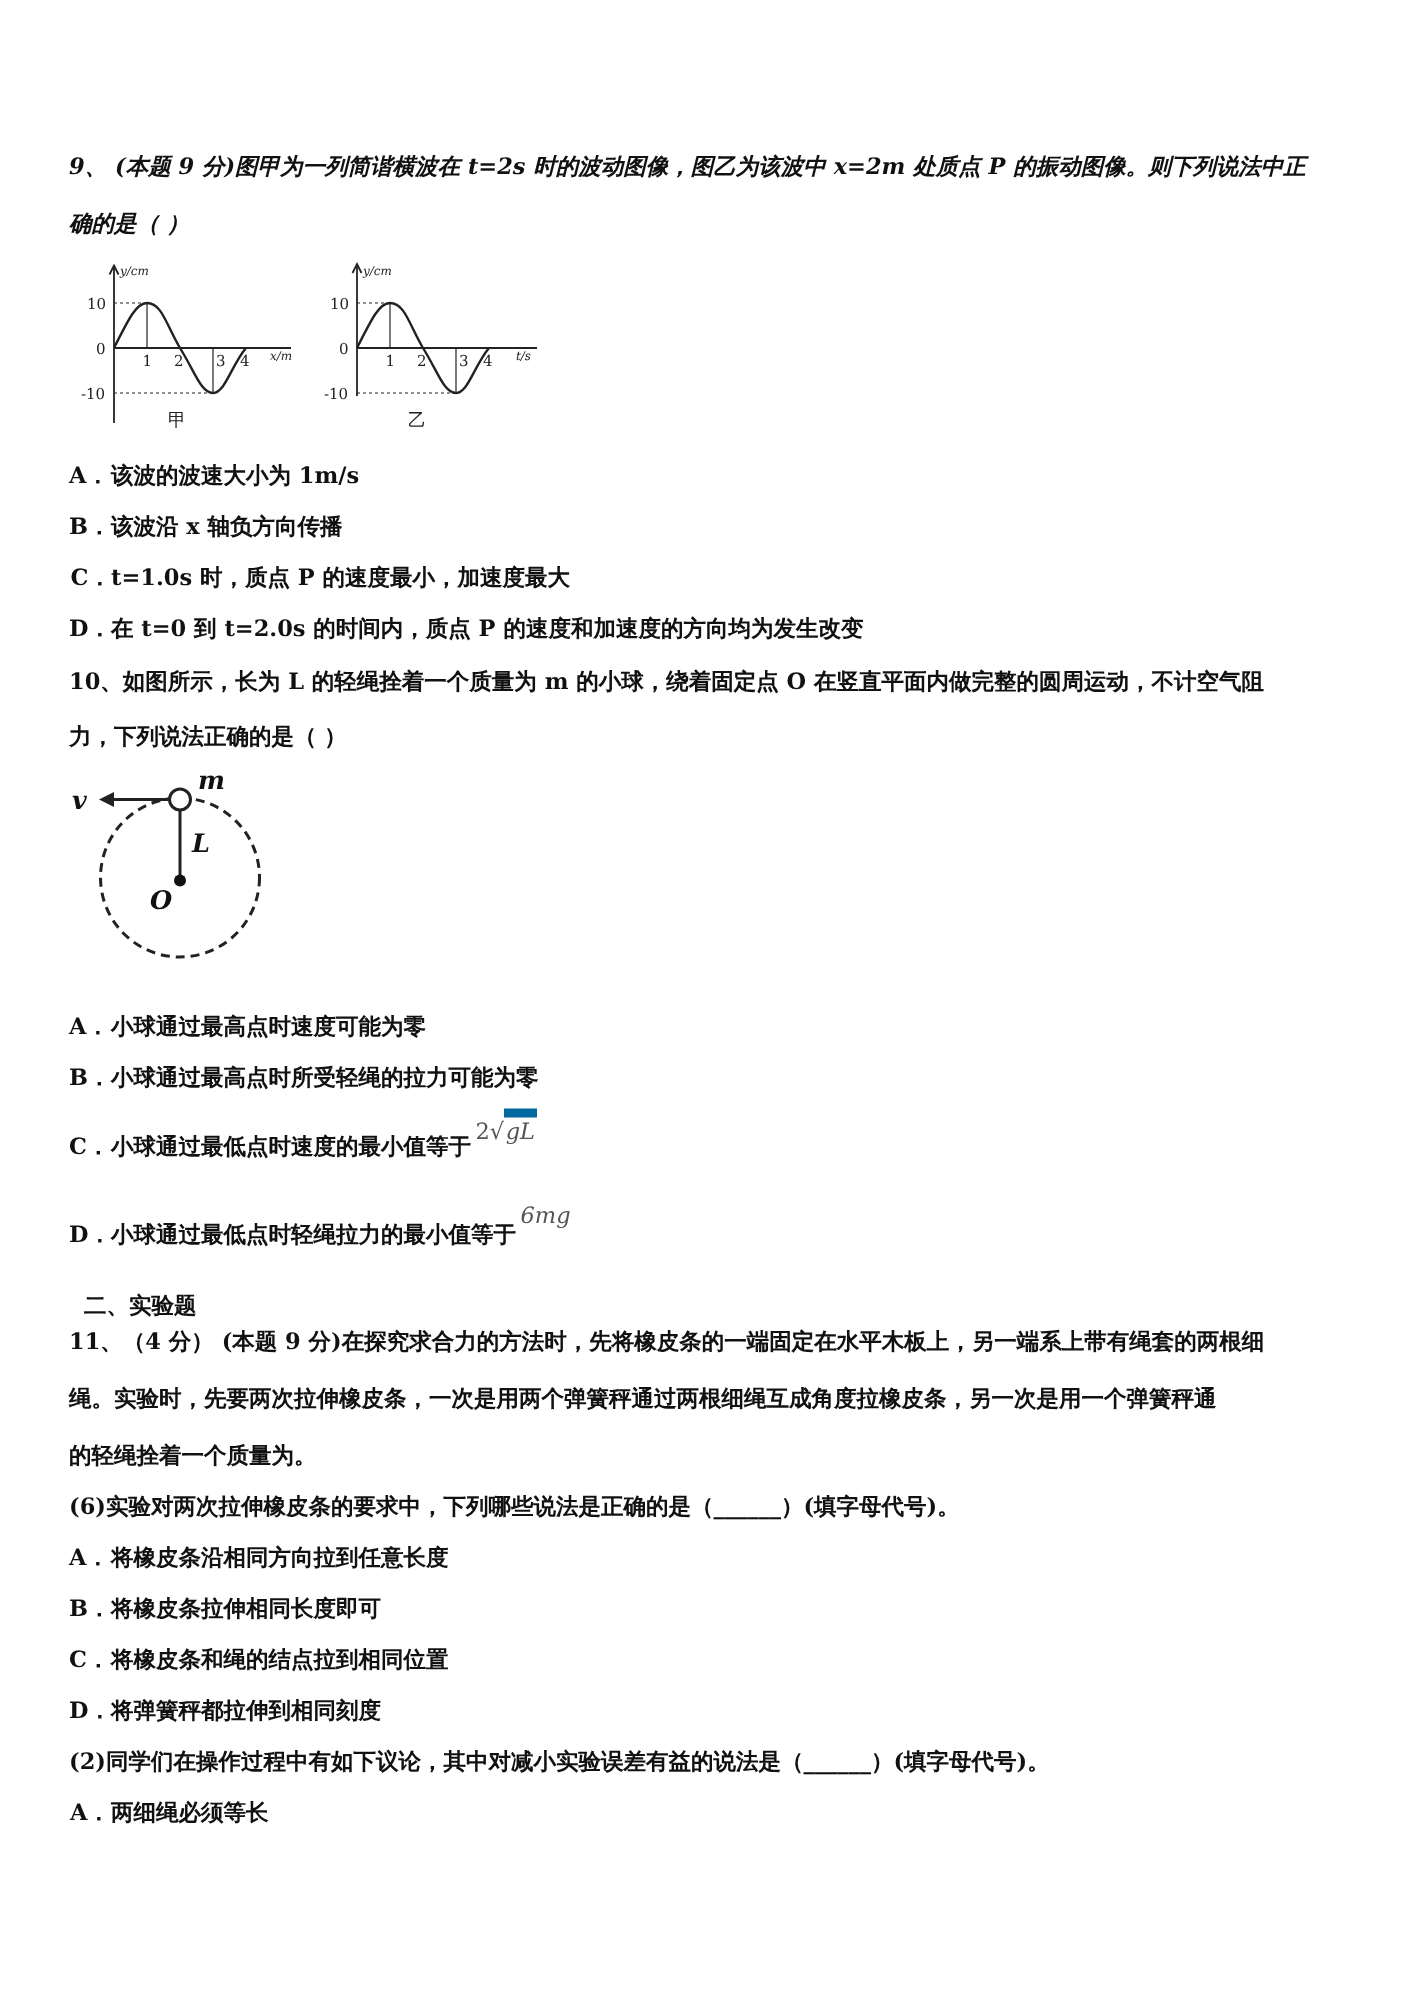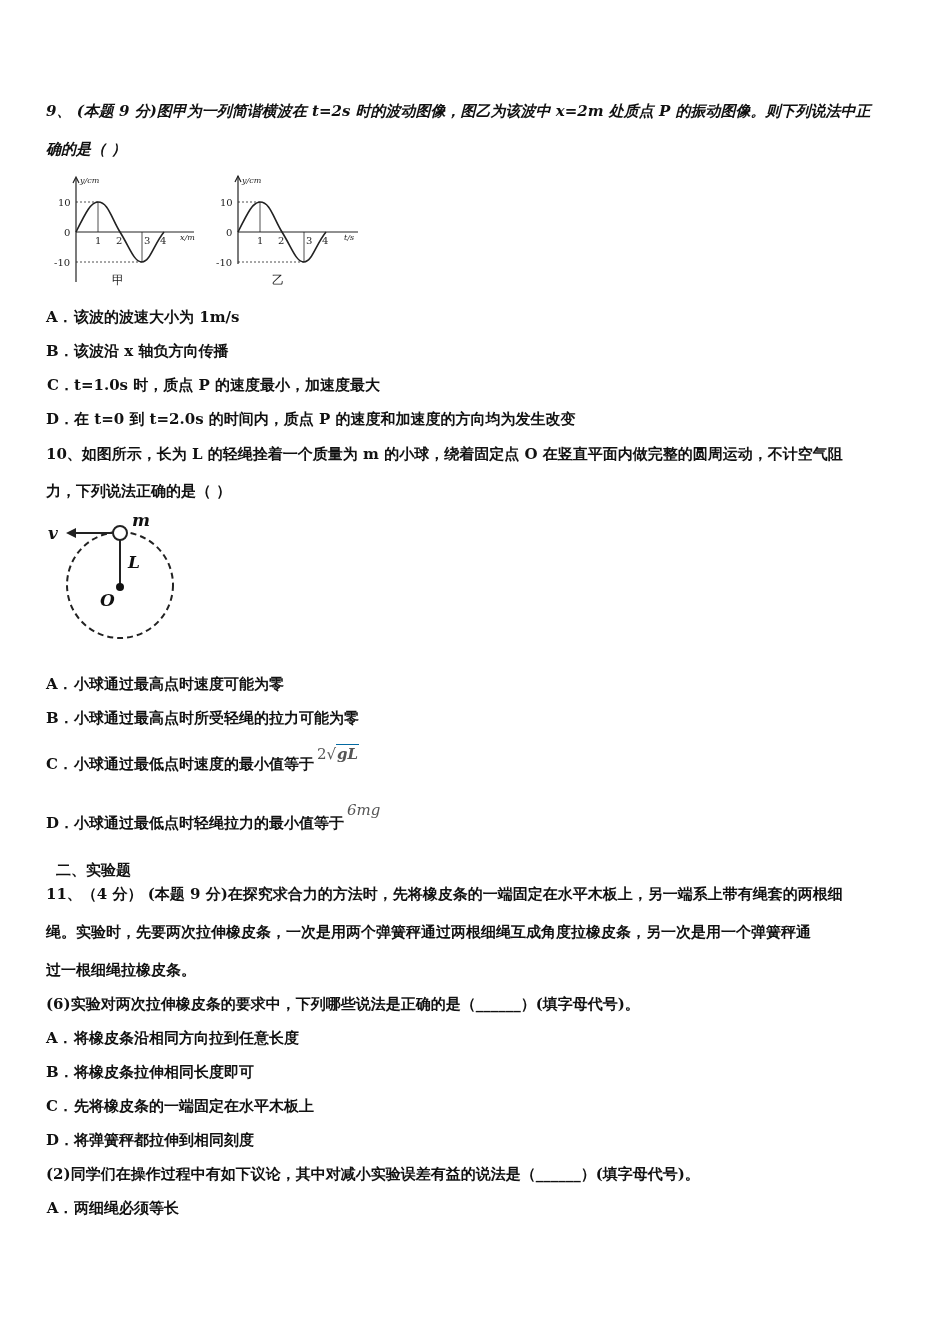--- a/index.html
+++ b/index.html
@@ -13,21 +13,21 @@
     font-size: 15px; line-height: 20px;
   }
   .b { font-weight: bold; }
   .opt-letter { font-weight: bold; display: inline-block; width: 28px; }
   .math {
     font-family: "DejaVu Serif", "Liberation Serif", serif;
     font-style: italic; color: #555555; font-size: 15px;
     position: relative; top: -10px; margin-left: 3px;
   }
   .math .sq { font-style: normal; }
-  .math .ov { border-top: 1px solid #0369a1; padding: 0 1px; font-weight: bold; }
+  .math .ov { border-top: 6px solid #0369a1; padding: 0 1px; }
   .fig { position: absolute; }
 </style>
 </head>
 <body>
 
 <div class="line b" style="top:101px;font-style:italic;">9、 (本题 9 分)图甲为一列简谐横波在 t=2s 时的波动图像，图乙为该波中 x=2m 处质点 P 的振动图像。则下列说法中正</div>
 <div class="line b" style="top:139px;font-style:italic;">确的是（    ）</div>
 
 <svg class="fig" style="left:46px; top:172px;" width="160" height="115" viewBox="0 0 160 115">
   <g stroke="#222" fill="none" stroke-width="1.2">
@@ -104,22 +104,22 @@
 
 <div class="line" style="top:674px;"><span class="opt-letter">A．</span><span class="b">小球通过最高点时速度可能为零</span></div>
 <div class="line" style="top:708px;"><span class="opt-letter">B．</span><span class="b">小球通过最高点时所受轻绳的拉力可能为零</span></div>
 <div class="line" style="top:754px;"><span class="opt-letter">C．</span><span class="b">小球通过最低点时速度的最小值等于</span><span class="math"><span style="font-style:normal">2</span><span class="sq">√</span><span class="ov">gL</span></span></div>
 <div class="line" style="top:813px;"><span class="opt-letter">D．</span><span class="b">小球通过最低点时轻绳拉力的最小值等于</span><span class="math" style="top:-13px;">6mg</span></div>
 
 <div class="line b" style="top:860px;margin-left:10px;">二、实验题</div>
 
 <div class="line b" style="top:884px;">11、（4 分） (本题 9 分)在探究求合力的方法时，先将橡皮条的一端固定在水平木板上，另一端系上带有绳套的两根细</div>
 <div class="line b" style="top:922px;">绳。实验时，先要两次拉伸橡皮条，一次是用两个弹簧秤通过两根细绳互成角度拉橡皮条，另一次是用一个弹簧秤通</div>
-<div class="line b" style="top:960px;">过一根细绳拉橡皮条。</div>
+<div class="line b" style="top:960px;">的轻绳拴着一个质量为。</div>
 
 <div class="line b" style="top:994px;">(6)实验对两次拉伸橡皮条的要求中，下列哪些说法是正确的是（______）(填字母代号)。</div>
 <div class="line" style="top:1028px;"><span class="opt-letter">A．</span><span class="b">将橡皮条沿相同方向拉到任意长度</span></div>
 <div class="line" style="top:1062px;"><span class="opt-letter">B．</span><span class="b">将橡皮条拉伸相同长度即可</span></div>
-<div class="line" style="top:1096px;"><span class="opt-letter">C．</span><span class="b">先将橡皮条的一端固定在水平木板上</span></div>
+<div class="line" style="top:1096px;"><span class="opt-letter">C．</span><span class="b">将橡皮条和绳的结点拉到相同位置</span></div>
 <div class="line" style="top:1130px;"><span class="opt-letter">D．</span><span class="b">将弹簧秤都拉伸到相同刻度</span></div>
 
 <div class="line b" style="top:1164px;">(2)同学们在操作过程中有如下议论，其中对减小实验误差有益的说法是（______）(填字母代号)。</div>
 <div class="line" style="top:1198px;text-align:center;"><span class="opt-letter">A．</span><span class="b">两细绳必须等长</span></div>
 
 </body></html>

